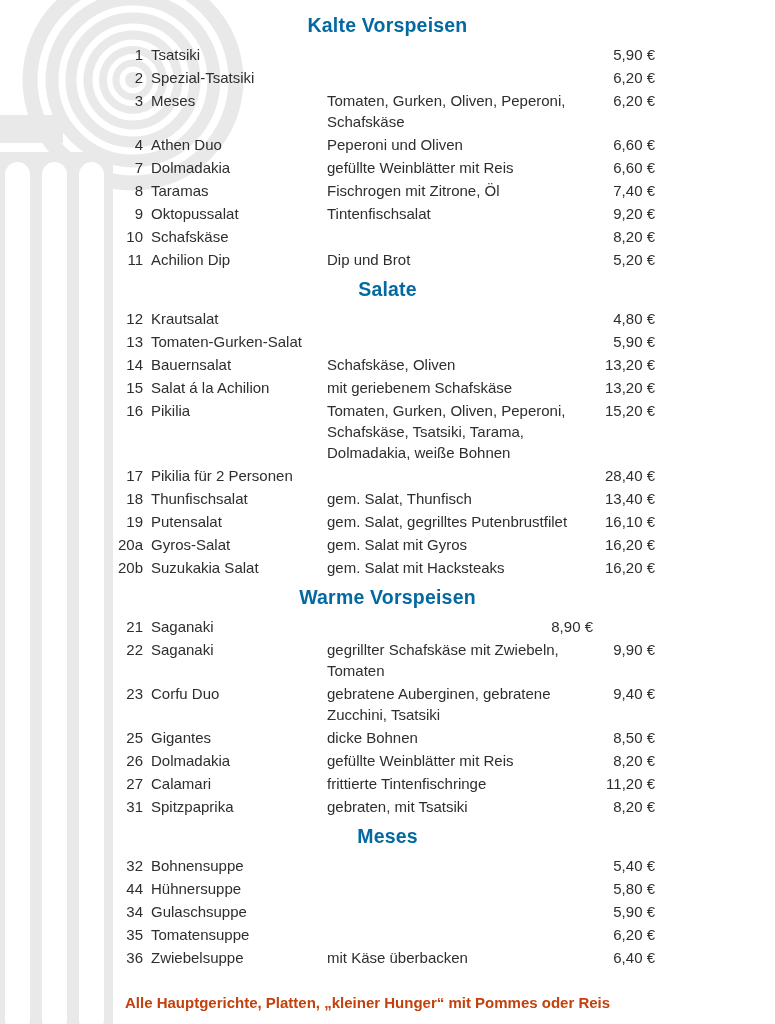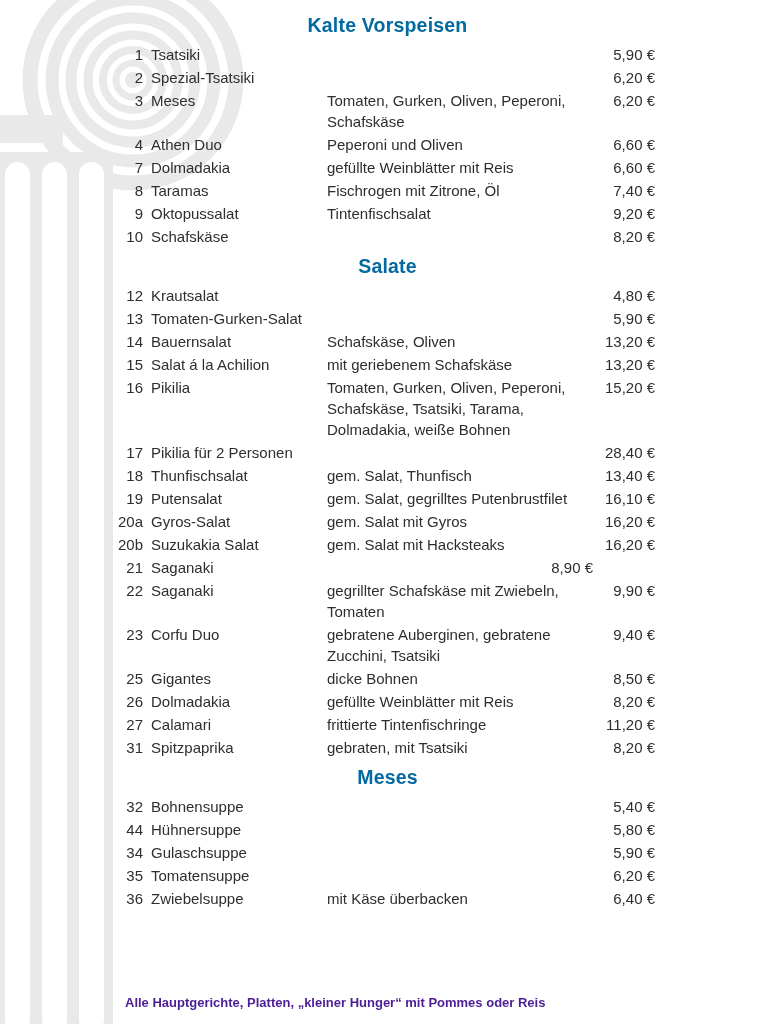--- a/index.html
+++ b/index.html
@@ -38,24 +38,24 @@
   }
   .row .num  { text-align: right; }
   .row .name { padding-left: 8px; box-sizing: border-box; }
   .row .desc { }
   .row .price { text-align: right; white-space: nowrap; }
 
   .footer-note {
     position: absolute;
     left: 125px; top: 992px;
     z-index: 1;
-    font-size: 13px;
+    font-size: 15px;
     line-height: 21px;
     font-weight: bold;
-    color: #4c1d95;
+    color: #c2410c;
   }
 </style>
 </head>
 <body>
 
 <svg class="watermark" width="775" height="1024" viewBox="0 0 775 1024" aria-hidden="true">
   <g>
     <circle class="wm-fill" cx="133" cy="80" r="8"></circle>
     <circle class="wm-stroke" cx="133" cy="80" r="17" stroke-width="7"></circle>
     <circle class="wm-stroke" cx="133" cy="80" r="30" stroke-width="8"></circle>
@@ -120,20 +120,26 @@
           <span class="name">Oktopussalat</span>
           <span class="desc">Tintenfischsalat</span>
           <span class="price">9,20 €</span>
         </div>
         <div class="row">
           <span class="num">10</span>
           <span class="name">Schafskäse</span>
           <span class="desc"></span>
           <span class="price">8,20 €</span>
         </div>
+        <div class="row">
+          <span class="num">11</span>
+          <span class="name">Achilion Dip</span>
+          <span class="desc">Dip und Brot</span>
+          <span class="price">5,20 €</span>
+        </div>
       </section>
       <section class="menu-section">
         <h2 class="section-title">Salate</h2>
         <div class="row">
           <span class="num">12</span>
           <span class="name">Krautsalat</span>
           <span class="desc"></span>
           <span class="price">4,80 €</span>
         </div>
         <div class="row">
@@ -185,20 +191,21 @@
           <span class="price">16,20 €</span>
         </div>
         <div class="row">
           <span class="num">20b</span>
           <span class="name">Suzukakia Salat</span>
           <span class="desc">gem. Salat mit Hacksteaks</span>
           <span class="price">16,20 €</span>
         </div>
       </section>
       <section class="menu-section">
+        <h2 class="section-title">Warme Vorspeisen</h2>
         <div class="row">
           <span class="num">21</span>
           <span class="name">Saganaki</span>
           <span class="price">8,90 €</span>
         </div>
         <div class="row">
           <span class="num">22</span>
           <span class="name">Saganaki</span>
           <span class="desc">gegrillter Schafskäse mit Zwiebeln, Tomaten</span>
           <span class="price">9,90 €</span>

